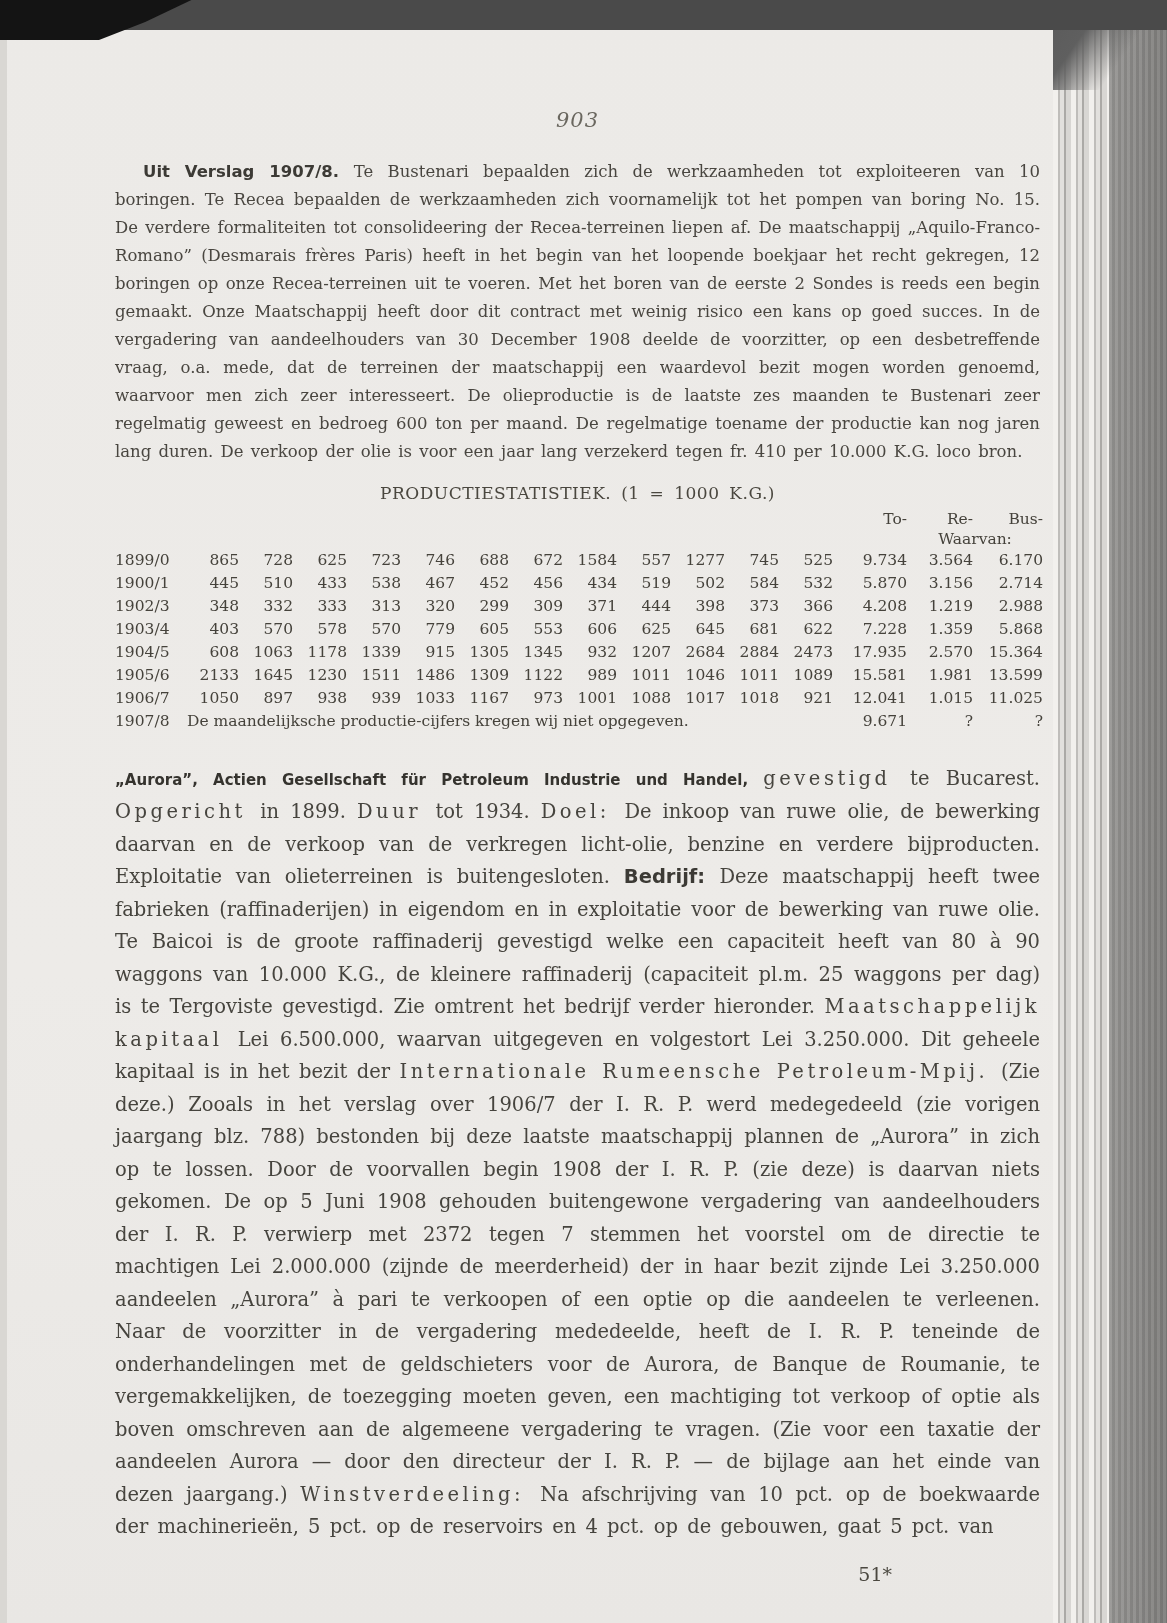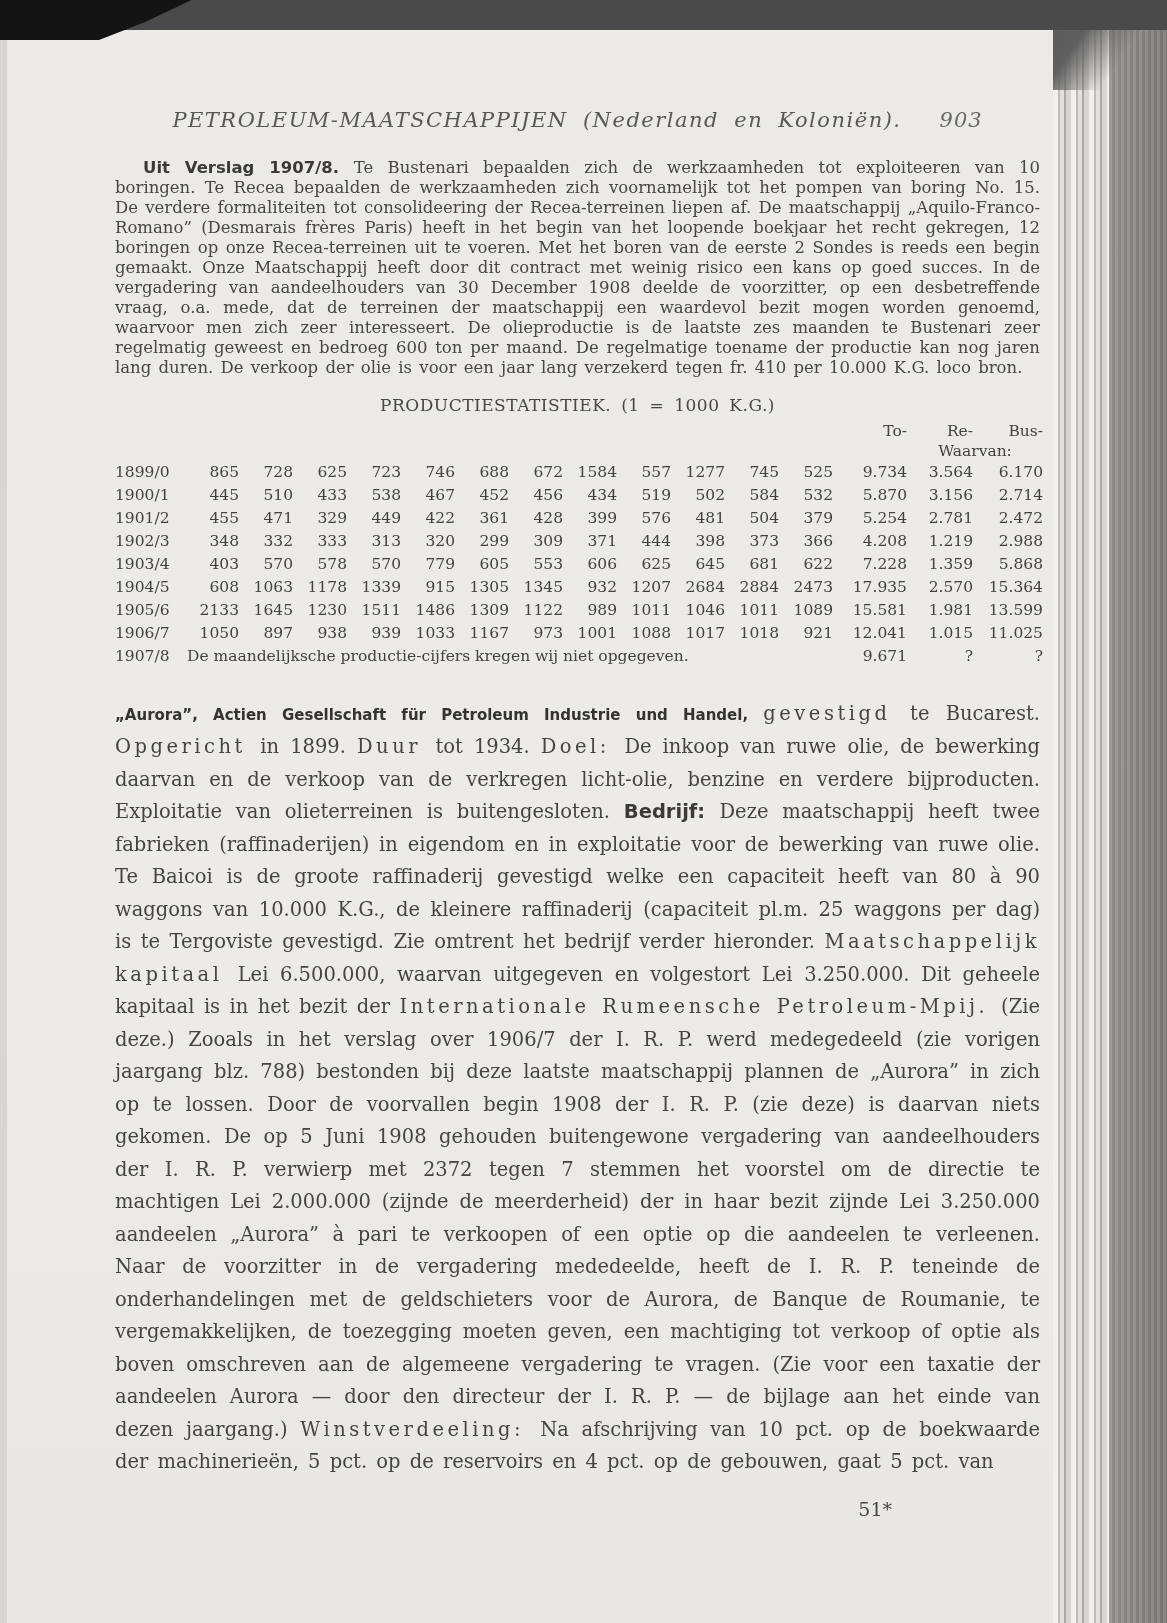--- a/index.html
+++ b/index.html
@@ -41,21 +41,21 @@
   }
   .running-head{
     margin-top:108px;
     display:flex;justify-content:center;align-items:baseline;gap:38px;
     font-style:italic;font-size:21px;letter-spacing:1.5px;word-spacing:7px;
     color:#5b5850;
   }
   .running-head .pgnum{font-style:italic;letter-spacing:1px;color:#6a675f;}
   .report-par{
     margin-top:26px;
-    font-size:16.5px;line-height:20px;text-align:justify;text-indent:28px;
+    font-size:16.5px;line-height:28px;text-align:justify;text-indent:28px;
     word-spacing:2px;color:#494640;
   }
   .seg-lead,.seg-bold{font-family:"DejaVu Sans","Liberation Sans",sans-serif;font-weight:bold;color:#3c3a35;}
   .seg-title{font-family:"DejaVu Sans","Liberation Sans",sans-serif;font-weight:bold;font-size:15px;color:#35332e;}
   .seg-spaced{letter-spacing:3.5px;}
   .stats-heading{
     margin-top:3px;text-align:center;font-size:17px;letter-spacing:.5px;
     word-spacing:4px;color:#4a473f;
   }
   table.prod{
@@ -89,21 +89,20 @@
 <div class="left-strip"></div>
 <div class="edge-stripes"></div>
 <div class="edge-outer"></div>
 <div class="edge-corner"></div>
 <div class="top-band"></div>
 <div class="top-blob"></div>
 
 <div class="content">
 
   <div class="running-head">
-    <span>PETROLEUM-MAATSCHAPPIJEN (Nederland en Koloniën).</span>
     <span class="pgnum">903</span>
   </div>
 
   <p class="report-par"><span class="seg-lead">Uit Verslag 1907/8. </span><span class="seg-normal">Te Bustenari bepaalden zich de werkzaamheden tot exploiteeren van 10 boringen. Te Recea bepaalden de werkzaamheden zich voornamelijk tot het pompen van boring No. 15. De verdere formaliteiten tot consolideering der Recea-terreinen liepen af. De maatschappij „Aquilo-Franco-Romano” (Desmarais frères Paris) heeft in het begin van het loopende boekjaar het recht gekregen, 12 boringen op onze Recea-terreinen uit te voeren. Met het boren van de eerste 2 Sondes is reeds een begin gemaakt. Onze Maatschappij heeft door dit contract met weinig risico een kans op goed succes. In de vergadering van aandeelhouders van 30 December 1908 deelde de voorzitter, op een desbetreffende vraag, o.a. mede, dat de terreinen der maatschappij een waardevol bezit mogen worden genoemd, waarvoor men zich zeer interesseert. De olieproductie is de laatste zes maanden te Bustenari zeer regelmatig geweest en bedroeg 600 ton per maand. De regelmatige toename der productie kan nog jaren lang duren. De verkoop der olie is voor een jaar lang verzekerd tegen fr. 410 per 10.000 K.G. loco bron.</span></p>
 
   <div class="stats-heading">
     <span>PRODUCTIESTATISTIEK.</span>
     <span>(1 = 1000 K.G.)</span>
   </div>
 
@@ -169,38 +168,20 @@
           <td class="num">434</td>
           <td class="num">519</td>
           <td class="num">502</td>
           <td class="num">584</td>
           <td class="num">532</td>
           <td class="num">5.870</td>
           <td class="num">3.156</td>
           <td class="num">2.714</td>
         </tr>
         <tr>
-          <th class="yr">1901/2</th>
-          <td class="num">455</td>
-          <td class="num">471</td>
-          <td class="num">329</td>
-          <td class="num">449</td>
-          <td class="num">422</td>
-          <td class="num">361</td>
-          <td class="num">428</td>
-          <td class="num">399</td>
-          <td class="num">576</td>
-          <td class="num">481</td>
-          <td class="num">504</td>
-          <td class="num">379</td>
-          <td class="num">5.254</td>
-          <td class="num">2.781</td>
-          <td class="num">2.472</td>
-        </tr>
-        <tr>
           <th class="yr">1902/3</th>
           <td class="num">348</td>
           <td class="num">332</td>
           <td class="num">333</td>
           <td class="num">313</td>
           <td class="num">320</td>
           <td class="num">299</td>
           <td class="num">309</td>
           <td class="num">371</td>
           <td class="num">444</td>

